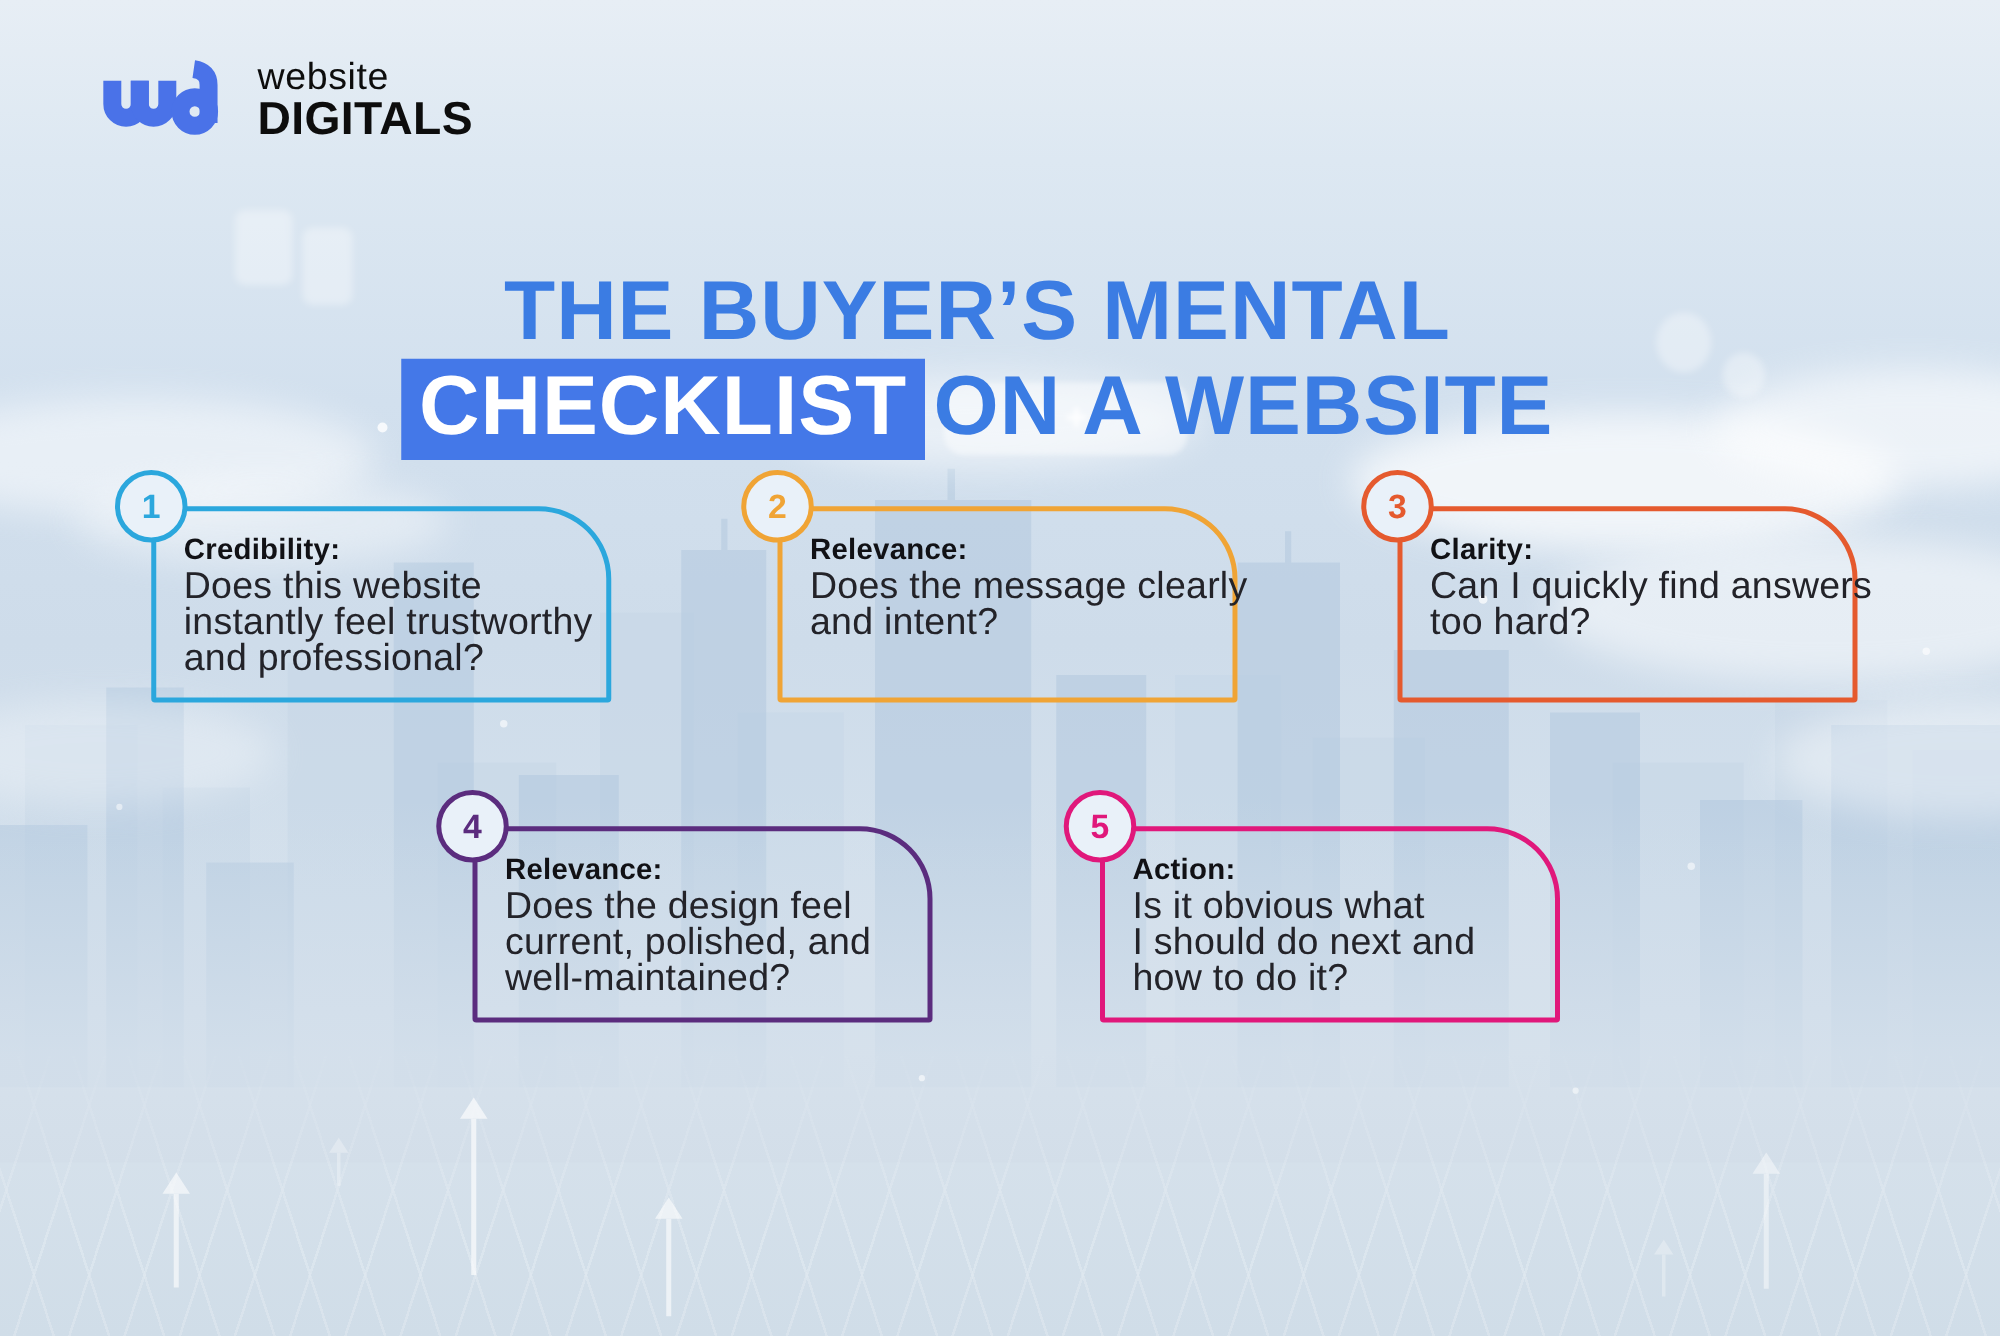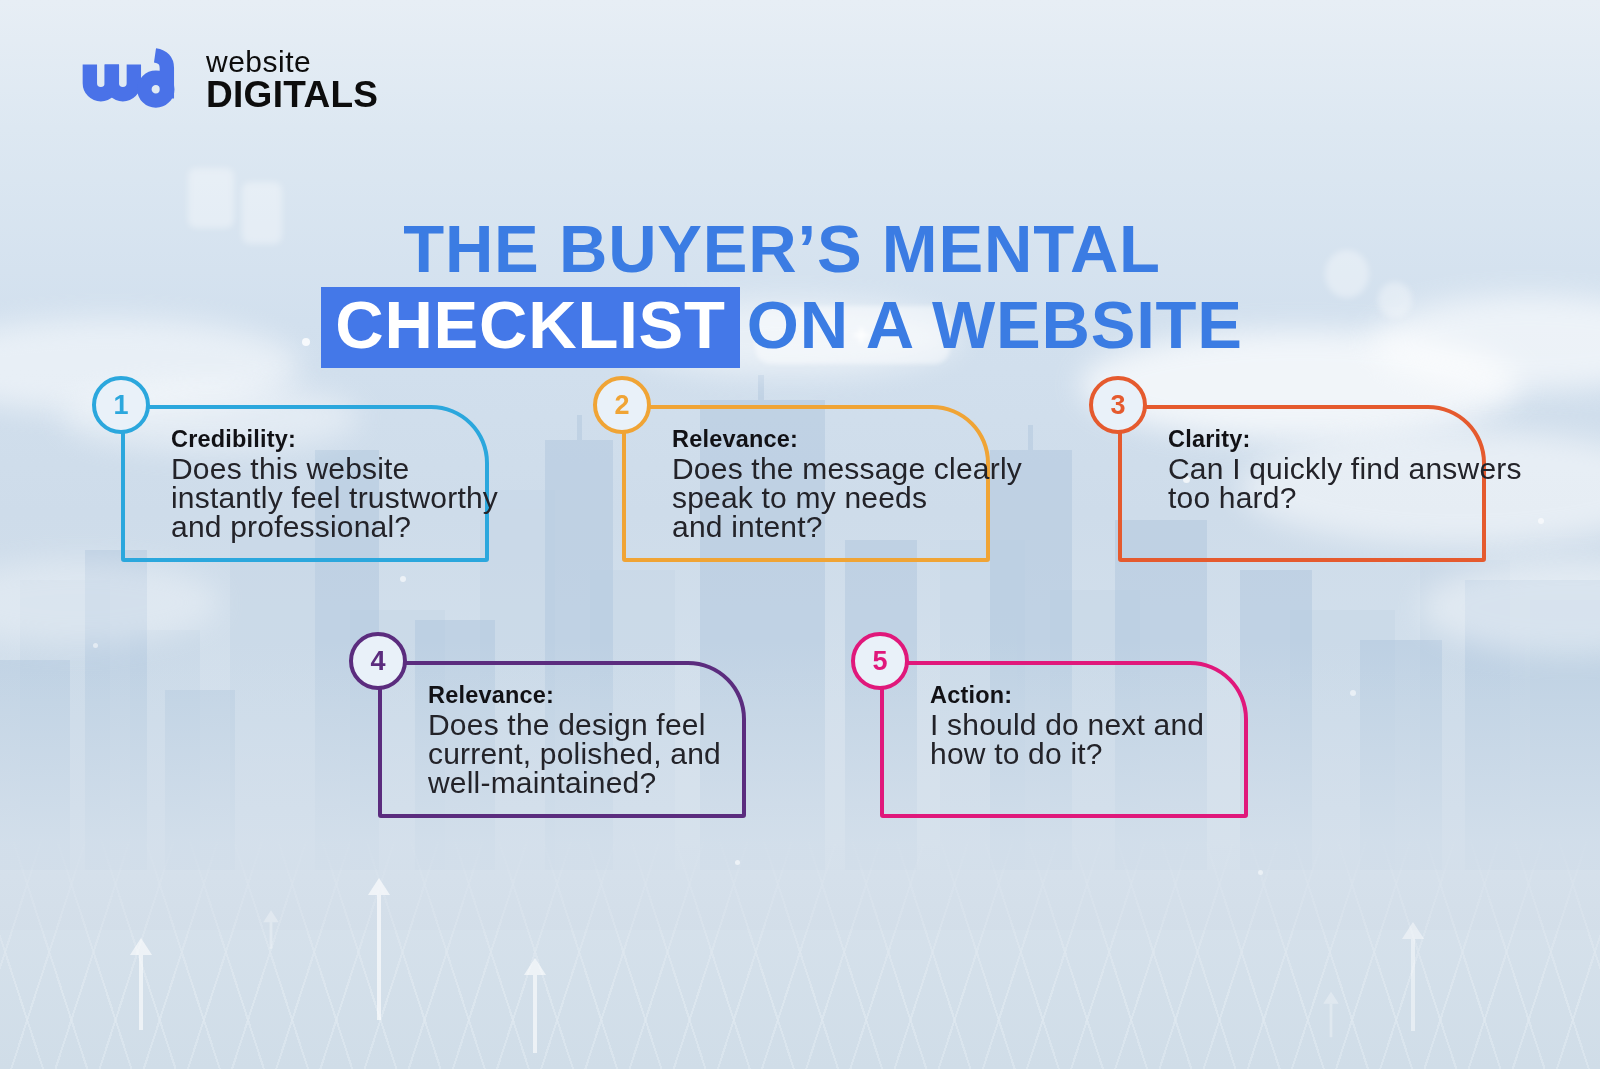--- a/index.html
+++ b/index.html
@@ -73,21 +73,21 @@
     border:4px solid var(--c,#2ba7dd); border-radius:20px 58px 3px 3px; }
   .card-0 { left:121px;  top:405px; }
   .card-1 { left:622px;  top:405px; }
   .card-2 { left:1118px; top:405px; }
   .card-3 { left:378px;  top:661px; }
   .card-4 { left:880px;  top:661px; }
   .badge { position:absolute; left:-33px; top:-33px; width:50px; height:50px;
     border:4.5px solid var(--c,#2ba7dd); border-radius:50%; background:#e9f1f9;
     display:flex; align-items:center; justify-content:center; }
   .badge-num { font-size:27px; font-weight:700; color:var(--c,#2ba7dd); }
-  .card-content { padding:15px 8px 0 46px; }
+  .card-content { padding:15px 8px 0 22px; }
   .card-title { font-size:23.5px; font-weight:700; color:#111115; letter-spacing:.2px; line-height:30px; }
   .card-line { font-size:30px; font-weight:400; color:#232329; letter-spacing:.2px; line-height:29px; white-space:nowrap; }
 </style>
 </head>
 <body>
 
 <div class="canvas">
 
   <div class="bg">
     <svg class="skyline" width="1600" height="500" viewBox="0 0 1600 500" preserveAspectRatio="none">
@@ -183,21 +183,20 @@
     </div>
   </section>
 
   <section class="card card-1" style="--c: #F0A435;">
     <div class="badge">
       <span class="badge-num">2</span>
     </div>
     <div class="card-content">
       <div class="card-title">Relevance:</div>
       <div class="card-line">Does the message clearly</div>
-      <div class="card-line">speak to my needs</div>
       <div class="card-line">and intent?</div>
     </div>
   </section>
 
   <section class="card card-2" style="--c: #E55A2E;">
     <div class="badge">
       <span class="badge-num">3</span>
     </div>
     <div class="card-content">
       <div class="card-title">Clarity:</div>
@@ -217,18 +216,19 @@
       <div class="card-line">well-maintained?</div>
     </div>
   </section>
 
   <section class="card card-4" style="--c: #E0187B;">
     <div class="badge">
       <span class="badge-num">5</span>
     </div>
     <div class="card-content">
       <div class="card-title">Action:</div>
+      <div class="card-line">Is it obvious what</div>
       <div class="card-line">I should do next and</div>
       <div class="card-line">how to do it?</div>
     </div>
   </section>
 
 </div>
 
 </body></html>

